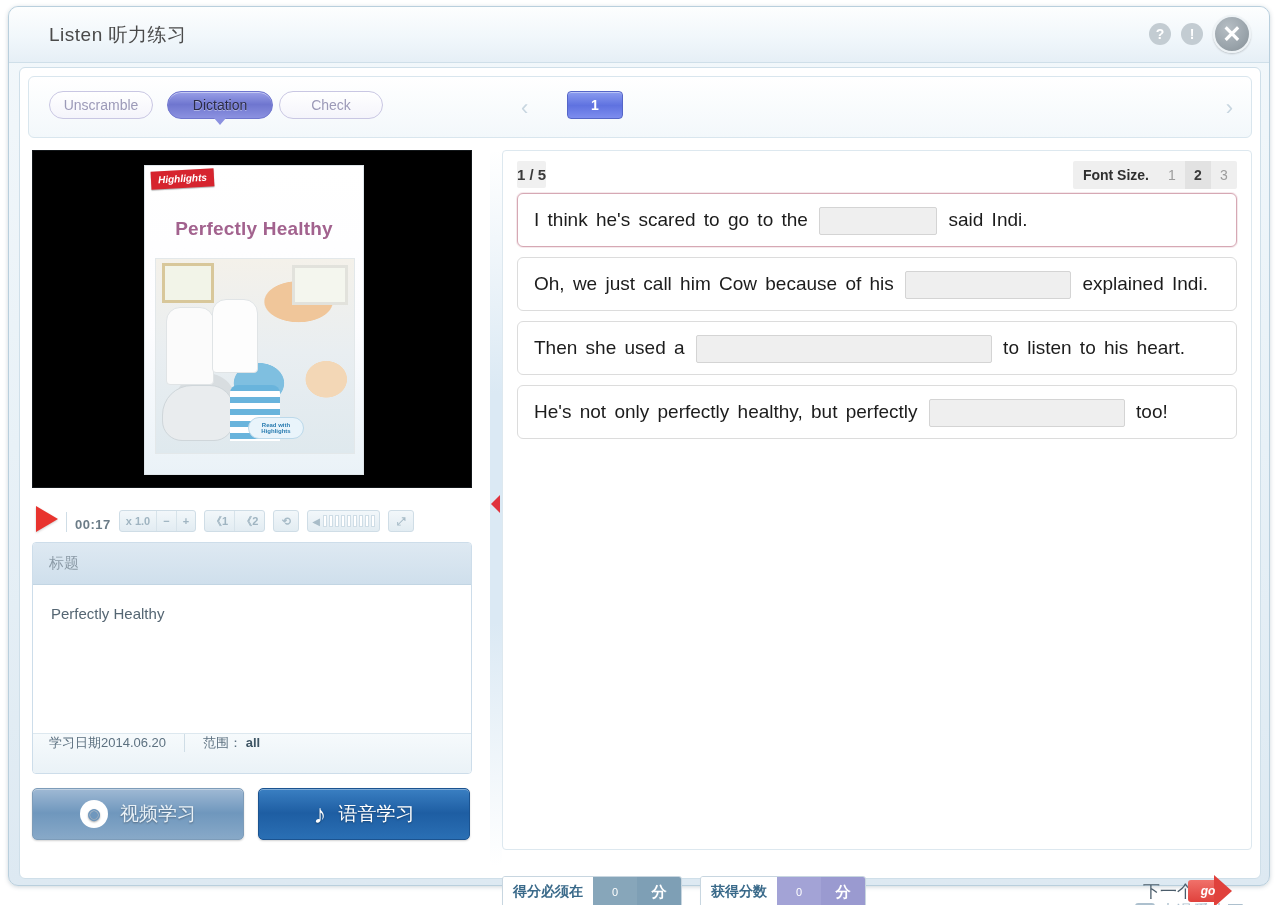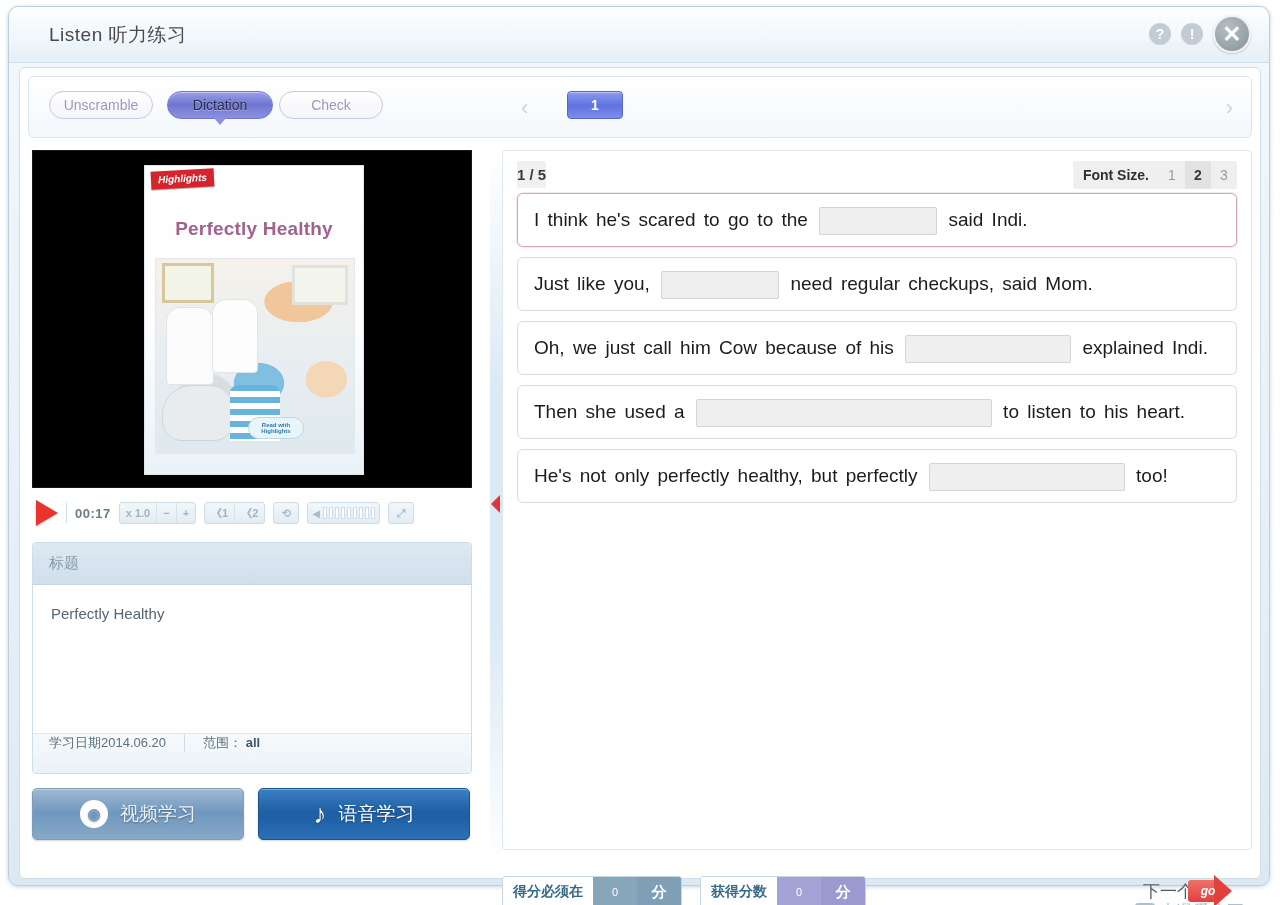--- a/index.html
+++ b/index.html
@@ -157,21 +157,21 @@
   .cover-art .coat1  { position:absolute; left:10px; top:48px; width:48px; height:78px; background:#fbfbfb; border-radius:14px 14px 4px 4px; border:1px solid #e0e4e6; }
   .cover-art .coat2  { position:absolute; left:56px; top:40px; width:46px; height:74px; background:#fdfdfd; border-radius:14px 14px 4px 4px; border:1px solid #e0e4e6; }
   .cover-art .stripe { position:absolute; left:74px; top:126px; width:50px; height:56px; background:repeating-linear-gradient(180deg,#69b4dc 0 6px,#ffffff 6px 12px); border-radius:8px 8px 0 0; }
   .cover-art .cat    { position:absolute; left:6px; top:126px; width:72px; height:56px; background:#e9ecee; border-radius:30px 24px 20px 20px; border:1px solid #cfd6da; }
   .cover-art .badge2 { position:absolute; left:92px; top:158px; width:56px; height:22px; background:#e9f4fb; border:1px solid #bcd9ea; border-radius:11px; font-size:6px; color:#2a7cb0; font-weight:bold; display:flex; align-items:center; justify-content:center; text-align:center; line-height:1; }
 
   
   .player {
     position: absolute; left: 0; top: 344px;
     width: 452px; height: 38px;
-    display: flex; align-items: center; gap: 8px;
+    display: flex; align-items: flex-end; gap: 8px;
   }
   .play-tri {
     width: 0; height: 0; margin-left: 4px;
     border-top: 13px solid transparent;
     border-bottom: 13px solid transparent;
     border-left: 22px solid #e8332e;
     cursor: pointer;
     filter: drop-shadow(0 1px 1px rgba(0,0,0,.2));
   }
   .p-sep { width: 1px; height: 20px; background: #cfdde6; }
@@ -487,21 +487,20 @@
             <div class="pageind">1 / 5</div>
             <div class="fontsize">
               <span class="lbl">Font Size.</span>
               <span class="opt">1</span>
               <span class="opt sel">2</span>
               <span class="opt">3</span>
             </div>
           </div>
           <div id="sentences">
               <div class="sent active"><span>I think he's scared to go to the</span> <input class="blank-in" type="text" style="width: 118px;"> <span>said Indi.</span> </div>
-              <div class="sent"><span>Just like you,</span> <input class="blank-in" type="text" style="width: 118px;"> <span>need regular checkups, said Mom.</span> </div>
               <div class="sent"><span>Oh, we just call him Cow because of his</span> <input class="blank-in" type="text" style="width: 166px;"> <span>explained Indi.</span> </div>
               <div class="sent"><span>Then she used a</span> <input class="blank-in" type="text" style="width: 296px;"> <span>to listen to his heart.</span> </div>
               <div class="sent"><span>He's not only perfectly healthy, but perfectly</span> <input class="blank-in" type="text" style="width: 196px;"> <span>too!</span> </div>
             </div>
         </div>
       </div>
 
       <div class="score-bar">
         <div class="score-w sw-blue">
           <span class="lab">得分必须在</span>

